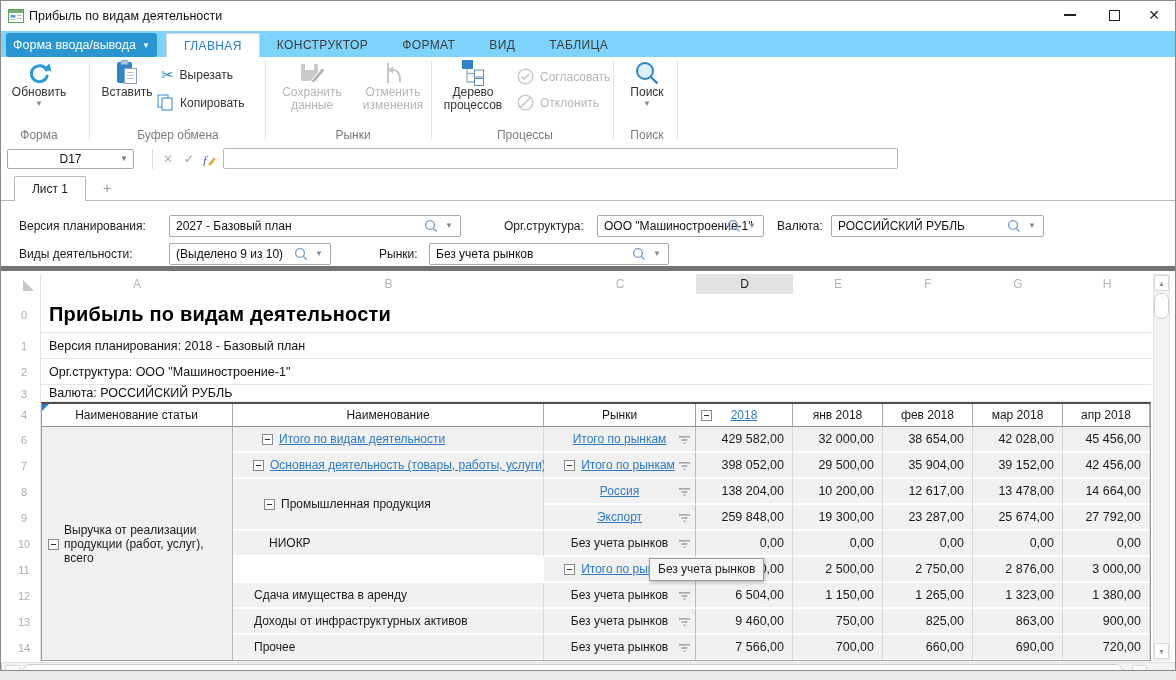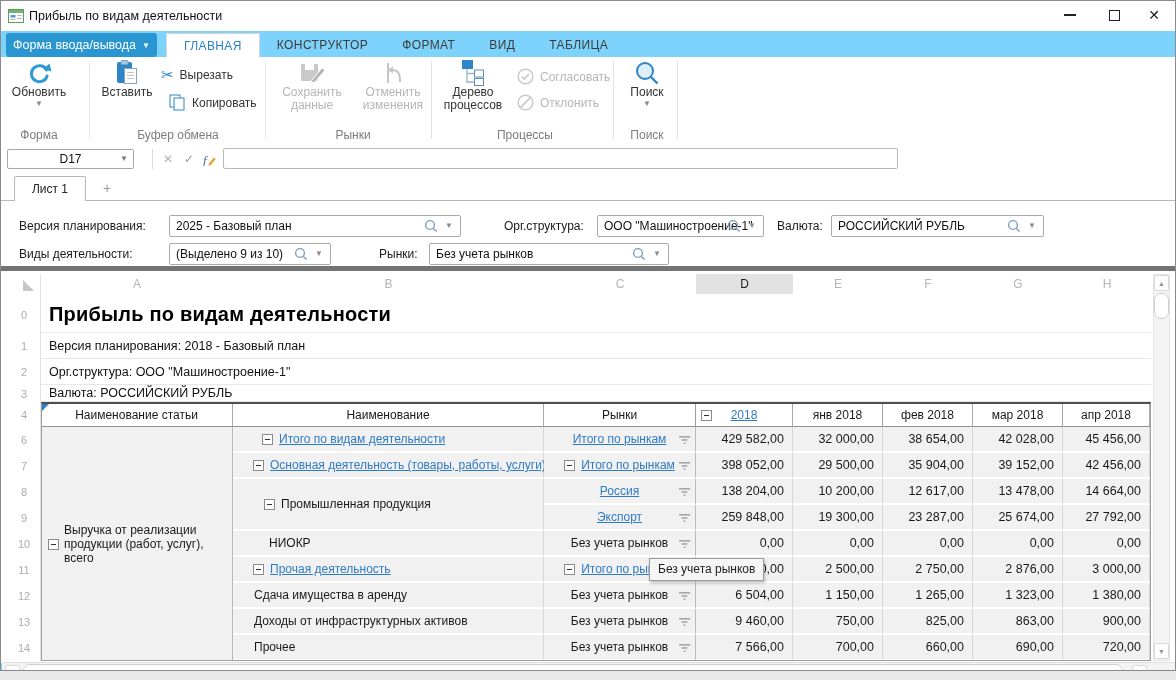--- a/index.html
+++ b/index.html
@@ -172,21 +172,21 @@
         <rect x="12" y="12" width="7" height="1" fill="#c3c3c3"></rect>
         <rect x="12" y="15" width="7" height="1" fill="#c3c3c3"></rect>
         <rect x="12" y="18" width="7" height="1" fill="#c3c3c3"></rect>
       </svg>
       <span class="lbl">Вставить</span>
     </div>
     <div class="smbtn" style="left:160px;top:11px">
       <span style="color:#2e86c9;font-size:15px;line-height:14px">✂</span>
       <span>Вырезать</span>
     </div>
-    <div class="smbtn" style="left:168px;top:37px">
+    <div class="smbtn" style="left:156px;top:37px">
       <svg width="17" height="17" viewBox="0 0 17 17">
         <rect x="1" y="1" width="10" height="12" fill="#fff" stroke="#2e86c9"></rect>
         <rect x="5" y="4" width="10" height="12" fill="#fff" stroke="#2e86c9"></rect>
       </svg>
       <span>Копировать</span>
     </div>
     <div class="vsep" style="left:264px"></div>
 
     <div class="bigbtn dis" style="left:272px;width:78px">
       <svg width="27" height="26" viewBox="0 0 27 26">
@@ -266,21 +266,21 @@
   </div>
 
   <div class="sheetstrip">
     <div class="sheettab">Лист 1</div>
     <div class="addsheet">+</div>
   </div>
 
   <div class="fpanel">
     <span class="flabel" style="left:18px;top:18px">Версия планирования:</span>
     <div class="combo" style="left:168px;top:14px;width:292px">
-      <span>2025 - Базовый план</span>
+      <span>2027 - Базовый план</span>
       <span class="mg"><svg width="14" height="14" viewBox="0 0 14 14">
             <circle cx="6" cy="6" r="4.4" fill="none" stroke="#7d9fc4" stroke-width="1.4"></circle>
             <path d="M9.4 9.4l3.2 3.2" stroke="#7d9fc4" stroke-width="1.4"></path>
           </svg></span>
       <span class="dda">▼</span>
     </div>
     <span class="flabel" style="left:503px;top:18px">Орг.структура:</span>
     <div class="combo" style="left:596px;top:14px;width:167px">
       <span>ООО "Машиностроение-1"</span>
       <span class="mg"><svg width="14" height="14" viewBox="0 0 14 14">
@@ -469,24 +469,20 @@
           </svg>
       </div>
       <div class="c cD v">0,00</div>
       <div class="c cE v">0,00</div>
       <div class="c cF v">0,00</div>
       <div class="c cG v">0,00</div>
       <div class="c cH v">0,00</div>
     </div>
 
     <div class="drow" style="top:286px">
-      <div class="c cB p1">
-        <span class="cl"></span>
-        <a class="lnk">Прочая деятельность</a>
-      </div>
       <div class="c cC">
         <span class="cl"></span>
         <a class="lnk">Итого по рынкам</a>
       </div>
       <div class="c cD v">530,00</div>
       <div class="c cE v">2 500,00</div>
       <div class="c cF v">2 750,00</div>
       <div class="c cG v">2 876,00</div>
       <div class="c cH v">3 000,00</div>
     </div>

